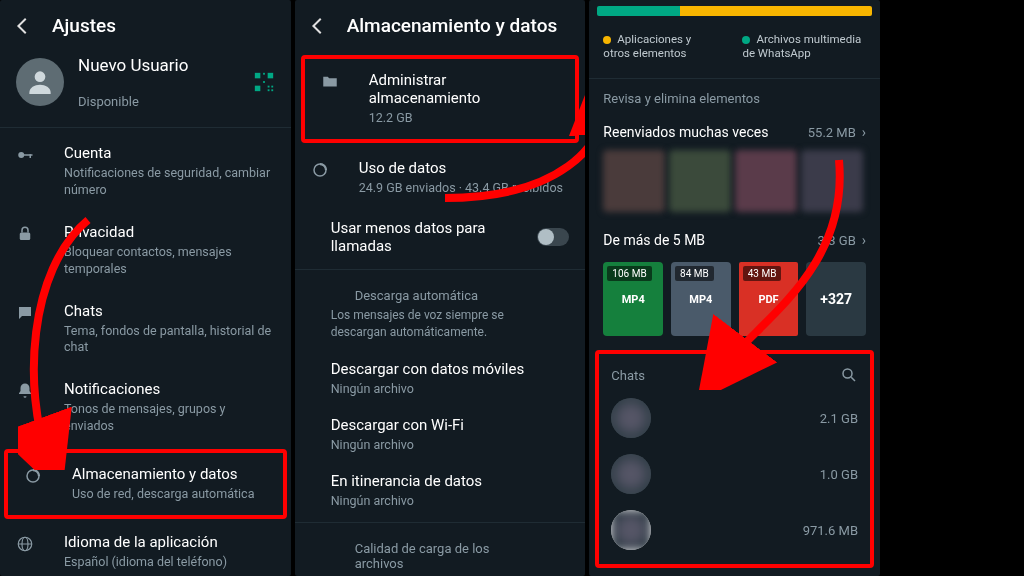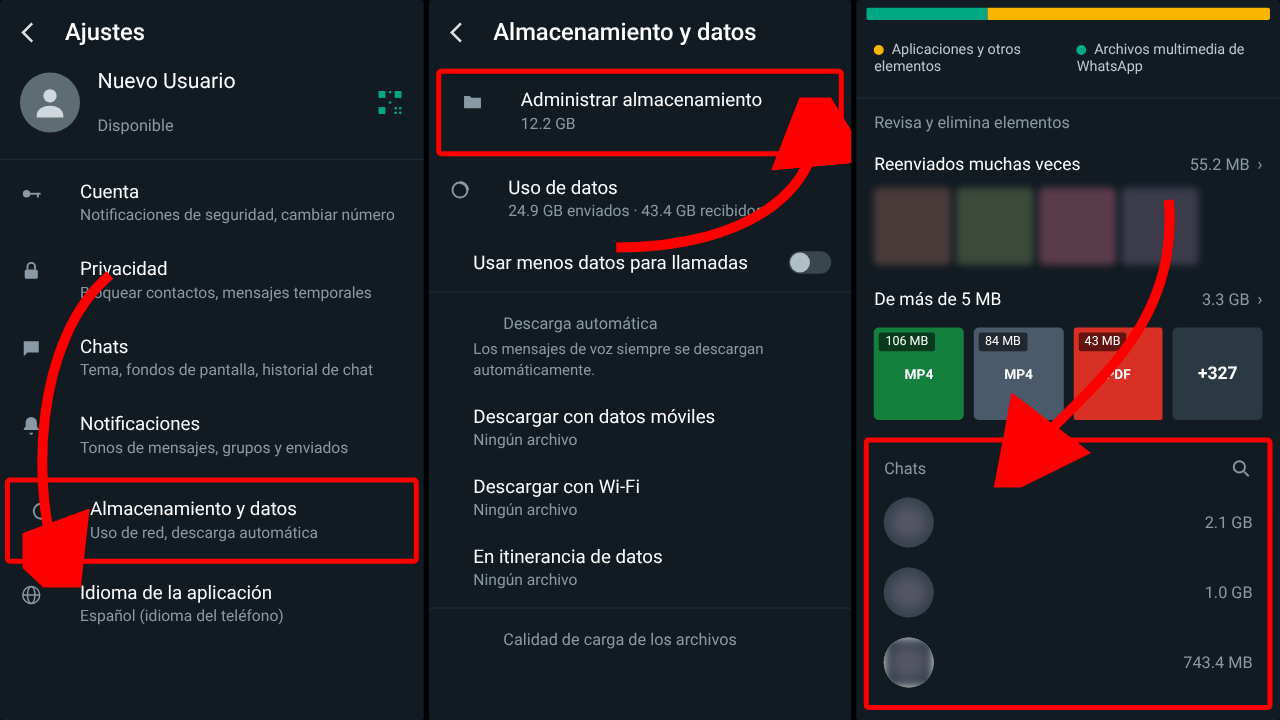--- a/index.html
+++ b/index.html
@@ -1,16 +1,16 @@
 <!DOCTYPE html>
 <html><head>
 <meta charset="utf-8">
 <style>
   html,body{margin:0;padding:0;background:#000;font-family:Roboto,Arial,sans-serif;color:#e0e0e0;}
-  .stage{width:1024px;height:576px;display:flex;gap:4px;background:#000;position:relative;}
+  .stage{width:880px;height:576px;display:flex;gap:4px;background:#000;position:relative;}
   .panel{flex:1;background:#121b22;position:relative;overflow:hidden;border-radius:2px;}
   
   .hdr{display:flex;align-items:center;padding:14px 12px;color:#fff;font-size:19px;font-weight:500;}
   .hdr .back{margin-right:18px;color:#e0e0e0;display:flex;}
   
   .profile{display:flex;align-items:center;padding:4px 16px 14px;}
   .avatar{width:48px;height:48px;border-radius:50%;background:#5e6c73;display:flex;align-items:center;justify-content:center;margin-right:14px;}
   .avatar svg{width:32px;height:32px;fill:#cfd8dc;}
   .ptxt .name{color:#fff;font-size:17px;}
   .ptxt .status{color:#8a9aa4;font-size:13px;margin-top:19px;}
@@ -316,21 +316,21 @@
     <div class="crow">
       <div class="cav"></div>
       <span class="csz">2.1 GB</span>
     </div>
     <div class="crow">
       <div class="cav"></div>
       <span class="csz">1.0 GB</span>
     </div>
     <div class="crow">
       <div class="cav" style="background:#eee;"></div>
-      <span class="csz">743.4 MB</span>
+      <span class="csz">971.6 MB</span>
     </div>
   </div>
 
   <svg class="arrowcurve" style="left:110px;top:150px;" width="160" height="240">
     <defs>
           <marker id="ah3" markerWidth="10" markerHeight="10" refX="5" refY="5" orient="auto">
             <path d="M0 0L10 5L0 10z" fill="#ff0000"></path>
           </marker>
         </defs>
     <path d="M140 10 C 150 120, 60 170, 22 220" stroke="#ff0000" stroke-width="8" fill="none" marker-end="url(#ah3)"></path>

